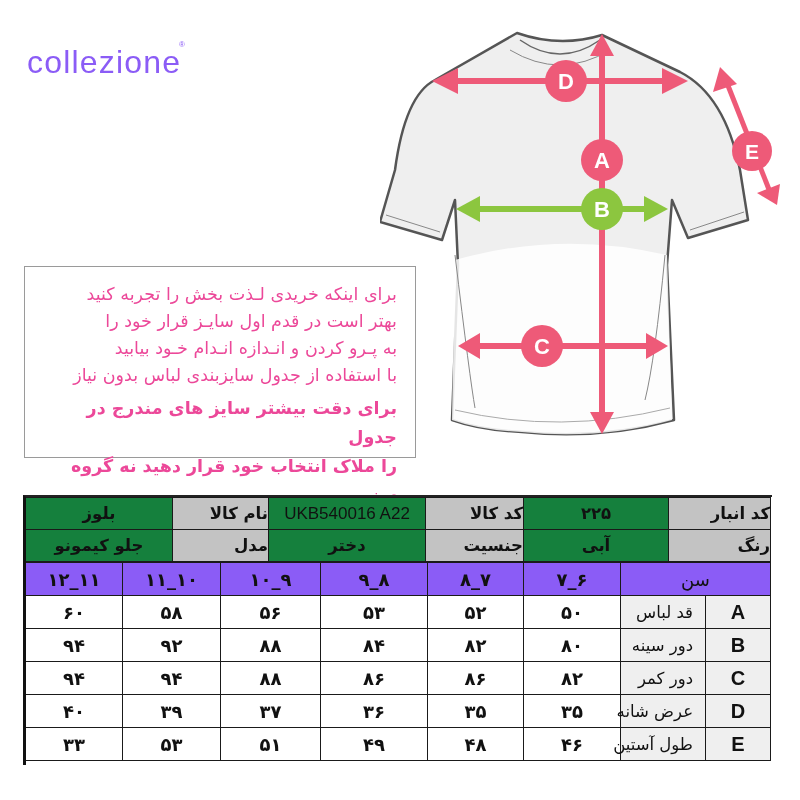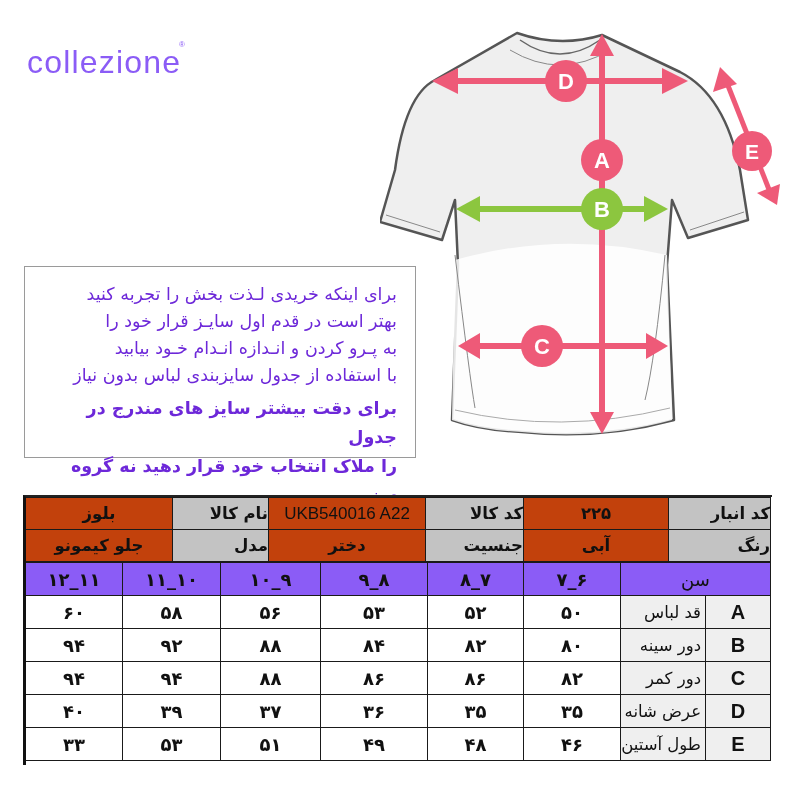--- a/index.html
+++ b/index.html
@@ -14,42 +14,42 @@
   }
   .logo sup { font-size: 8px; position: absolute; left: 152px; top: -4px; }
 
   .shirt { position: absolute; left: 380px; top: 20px; width: 420px; height: 430px; }
 
   .info-box {
     position: absolute; left: 24px; top: 266px; width: 392px; height: 192px;
     border: 1px solid #9a9a9a; background: #fff;
     direction: rtl; text-align: right;
     padding: 14px 18px 0 10px;
-    color: #6d28d9; font-size: 17.5px; line-height: 27px;
+    color: #ec4899; font-size: 17.5px; line-height: 27px;
   }
   .info-box .p1 { font-weight: normal; }
   .info-box .p2 { font-weight: bold; margin-top: 5px; line-height: 29px; }
 
   table { border-collapse: collapse; position: absolute; table-layout: fixed; }
   td {
     border: 1.5px solid #1a1a1a; text-align: center; vertical-align: middle;
     font-family: "DejaVu Sans", sans-serif; color: #111;
     font-weight: bold; font-size: 17px; white-space: nowrap;
     direction: rtl;
   }
   .info-table { left: 25px; top: 497px; width: 745px; }
   .info-table td { height: 32px; font-size: 16.5px; }
   .info-table td.lbl { background: #c3c3c3; text-align: right; }
-  .info-table td.val { background: #c2410c; font-weight: bold; }
+  .info-table td.val { background: #15803d; font-weight: bold; }
   .info-table td.latin { font-family: "Liberation Sans", sans-serif; font-weight: normal; direction: ltr; font-size: 17px; }
 
   .size-table { left: 25px; top: 562px; width: 745px; }
   .size-table td { height: 33px; font-size: 18px; }
   .size-table tr.hdr td { background: #8b5cf6; }
-  .size-table td.rowlbl { background: #efefef; font-size: 16.5px; font-weight: normal; text-align: right; padding-right: 4px; }
+  .size-table td.rowlbl { background: #efefef; font-size: 16.5px; font-weight: normal; text-align: right; padding-right: 12px; }
   .size-table td.letter { background: #efefef; font-family: "Liberation Sans", sans-serif; font-size: 20px; font-weight: bold; direction: ltr; }
   .size-table td.age-title { background: #efefef; font-weight: normal; font-size: 18px; }
   .outer-frame { position: absolute; left: 23px; top: 495px; width: 749px; height: 270px; border-left: 3px solid #111; border-top: 2px solid #222; pointer-events: none; }
 </style>
 </head>
 <body>
 
 <div class="logo">
   <span>collezione</span>
   <sup>®</sup>

